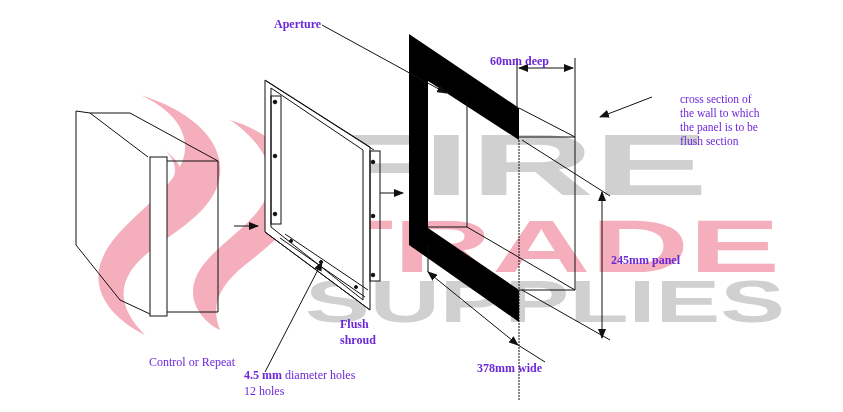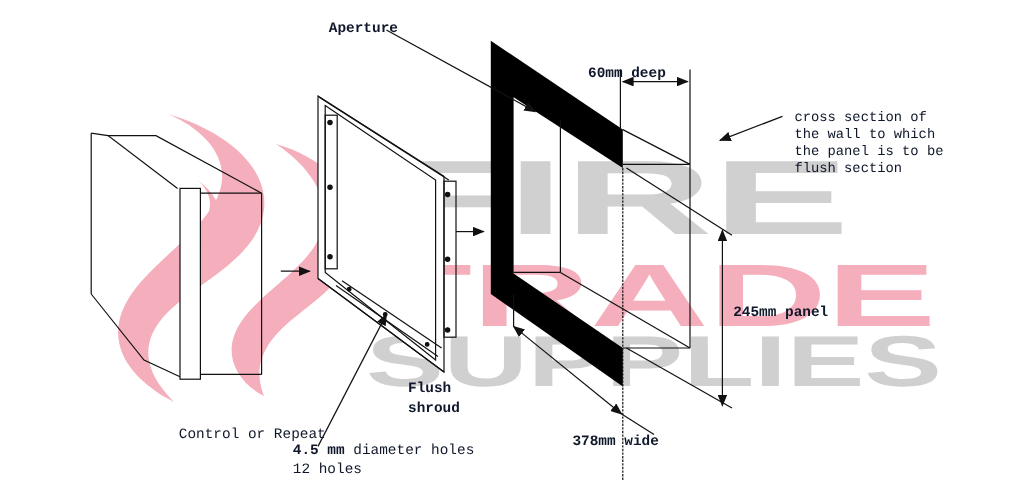--- a/index.html
+++ b/index.html
@@ -23,23 +23,23 @@
     .stage svg {
       position: absolute;
       left: 0; top: 0;
     }
     .wm-text {
       font-family: "Liberation Sans", sans-serif;
       font-weight: bold;
     }
     .label {
       position: absolute;
-      font-family: Liberation Mono, monospace;
+      font-family: Liberation Serif, serif;
       font-size: 12px;
-      color: #0f172a;
+      color: #6d28d9;
       line-height: 16px;
       white-space: nowrap;
     }
     .label.bold { font-weight: bold; }
     .label .b { font-weight: bold; }
   </style>
 </head>
 <body>
 
 <div class="stage">
@@ -135,21 +135,21 @@
     <line x1="602" y1="192" x2="602" y2="338" stroke="#111" stroke-width="1" marker-start="url(#arrowstart)" marker-end="url(#arrowhead)"></line>
 
     <line x1="428" y1="272" x2="518" y2="345" stroke="#111" stroke-width="1" marker-start="url(#arrowstart)" marker-end="url(#arrowhead)"></line>
     <line x1="518" y1="345" x2="545" y2="362" stroke="#111" stroke-width="1"></line>
   </svg>
 
   <div class="label bold" style="left:274px; top:16px;">Aperture</div>
 
   <div class="label bold" style="left:490px; top:41px;margin-top:12px;">60mm deep</div>
 
-  <div class="label" style="left:662px; top:92px; line-height:14px; font-size:11.5px;">
+  <div class="label" style="left:680px; top:92px; line-height:14px; font-size:11.5px;">
     <div>cross section of</div>
     <div>the wall to which</div>
     <div>the panel is to be</div>
     <div>flush section</div>
   </div>
 
   <div class="label bold" style="left:611px; top:252px;">245mm panel</div>
 
   <div class="label bold" style="left:477px; top:360px;">378mm wide</div>
 

